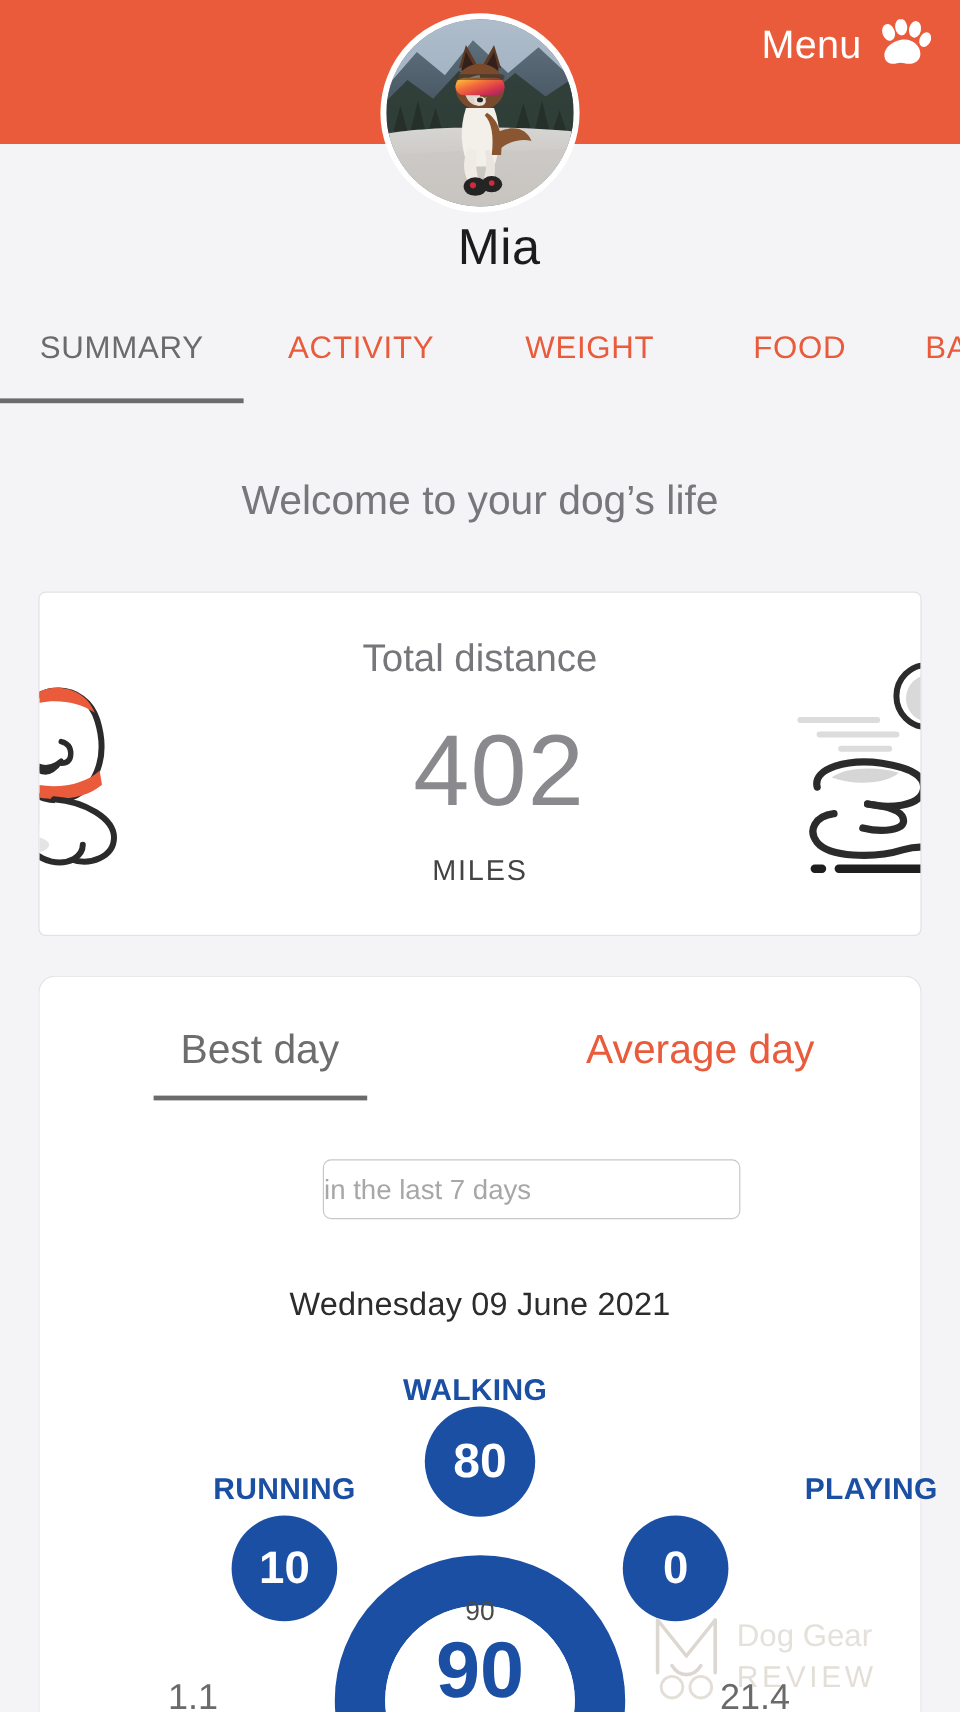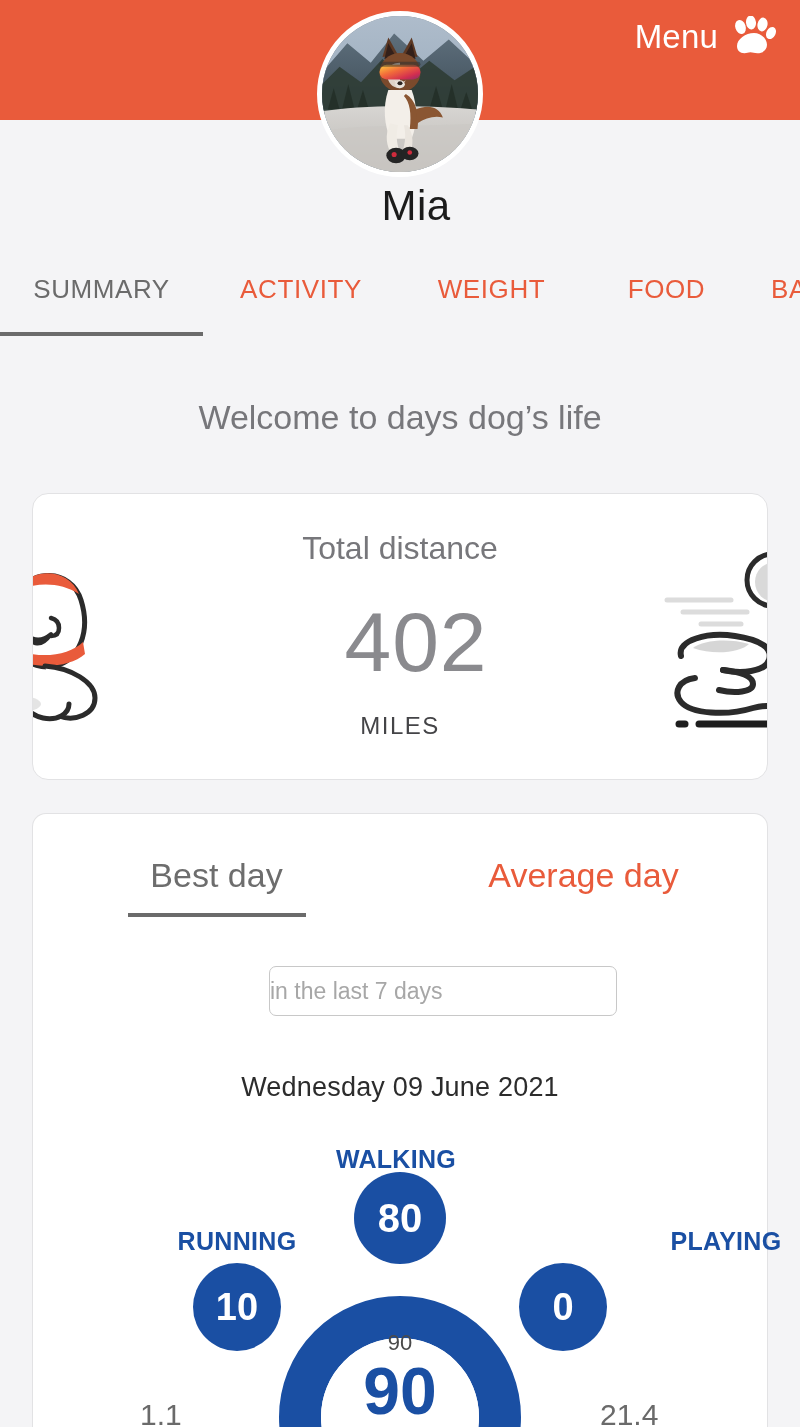--- a/index.html
+++ b/index.html
@@ -121,21 +121,21 @@
     font-weight: 400;
   }
 
   
   .card {
     position: absolute;
     left: 32px;
     width: 736px;
     background: #ffffff;
     border: 1px solid #e2e2e4;
-    border-radius: 16px;
+    border-radius: 6px;
     overflow: hidden;
   }
   #card-distance { top: 493px; height: 287px; }
   #card-day { top: 813px; height: 761px; border-bottom: none; border-radius: 14px 14px 0 0; }
 
   .card-title {
     position: absolute;
     top: 36px; left: 0; width: 100%;
     text-align: center;
     font-size: 32px;
@@ -413,21 +413,21 @@
       <span class="tab-text">WEIGHT</span>
     </div>
     <div class="tab" style="width:165px">
       <span class="tab-text">FOOD</span>
     </div>
     <div class="tab" style="width:120px">
       <span class="tab-text">BADG</span>
     </div>
   </div>
 
-  <div class="welcome">Welcome to days dog’s life</div>
+  <div class="welcome">Welcome to your dog’s life</div>
 
   <div class="card" id="card-distance">
     <div class="deco-left">
       <svg viewBox="0 0 120 170" xmlns="http://www.w3.org/2000/svg">
         <g stroke="#2b2b2b" stroke-width="5" fill="#fff" stroke-linejoin="round" stroke-linecap="round">
           <path d="M18 40 C30 12 72 12 82 44 C92 76 80 104 56 110 C30 116 8 92 12 66 Z"></path>
         </g>
         <path d="M20 34 C32 10 70 12 80 38 C62 26 38 26 20 34 Z" fill="#e95b3b"></path>
         <path d="M14 92 C38 104 70 100 84 86 L86 98 C70 112 36 114 14 102 Z" fill="#e95b3b"></path>
         <g stroke="#2b2b2b" stroke-width="5" fill="#fff" stroke-linejoin="round" stroke-linecap="round">
@@ -500,14 +500,28 @@
       <circle cx="132" cy="132" r="100" fill="none" stroke="#1a4fa3" stroke-width="42"></circle>
       <circle cx="132" cy="132" r="79" fill="#ffffff"></circle>
     </svg>
   </div>
   <div class="ring-sub">90</div>
   <div class="ring-main-value">90</div>
 
   <div class="side-value" id="side-left">1.1</div>
   <div class="side-value" id="side-right">21.4</div>
 
+  <div class="watermark">
+    <svg viewBox="0 0 226 84" xmlns="http://www.w3.org/2000/svg">
+      <g fill="none" stroke="#c9c0b5" stroke-width="3" stroke-linecap="round" stroke-linejoin="round">
+        <path d="M10 56 L10 12 L34 42 L58 12 L58 56"></path>
+        <path d="M22 50 C28 60 40 60 46 50"></path>
+      </g>
+      <g fill="none" stroke="#d2cabf" stroke-width="2.4">
+        <circle cx="22" cy="68" r="9"></circle>
+        <circle cx="46" cy="68" r="9"></circle>
+      </g>
+      <text x="76" y="34" font-family="Liberation Sans, sans-serif" font-size="26" fill="#d5cec4">Dog Gear</text>
+      <text x="76" y="68" font-family="Liberation Sans, sans-serif" font-size="25" letter-spacing="3" fill="#d3ccc1">REVIEW</text>
+    </svg>
+  </div>
 
 </div>
 
 </body></html>

